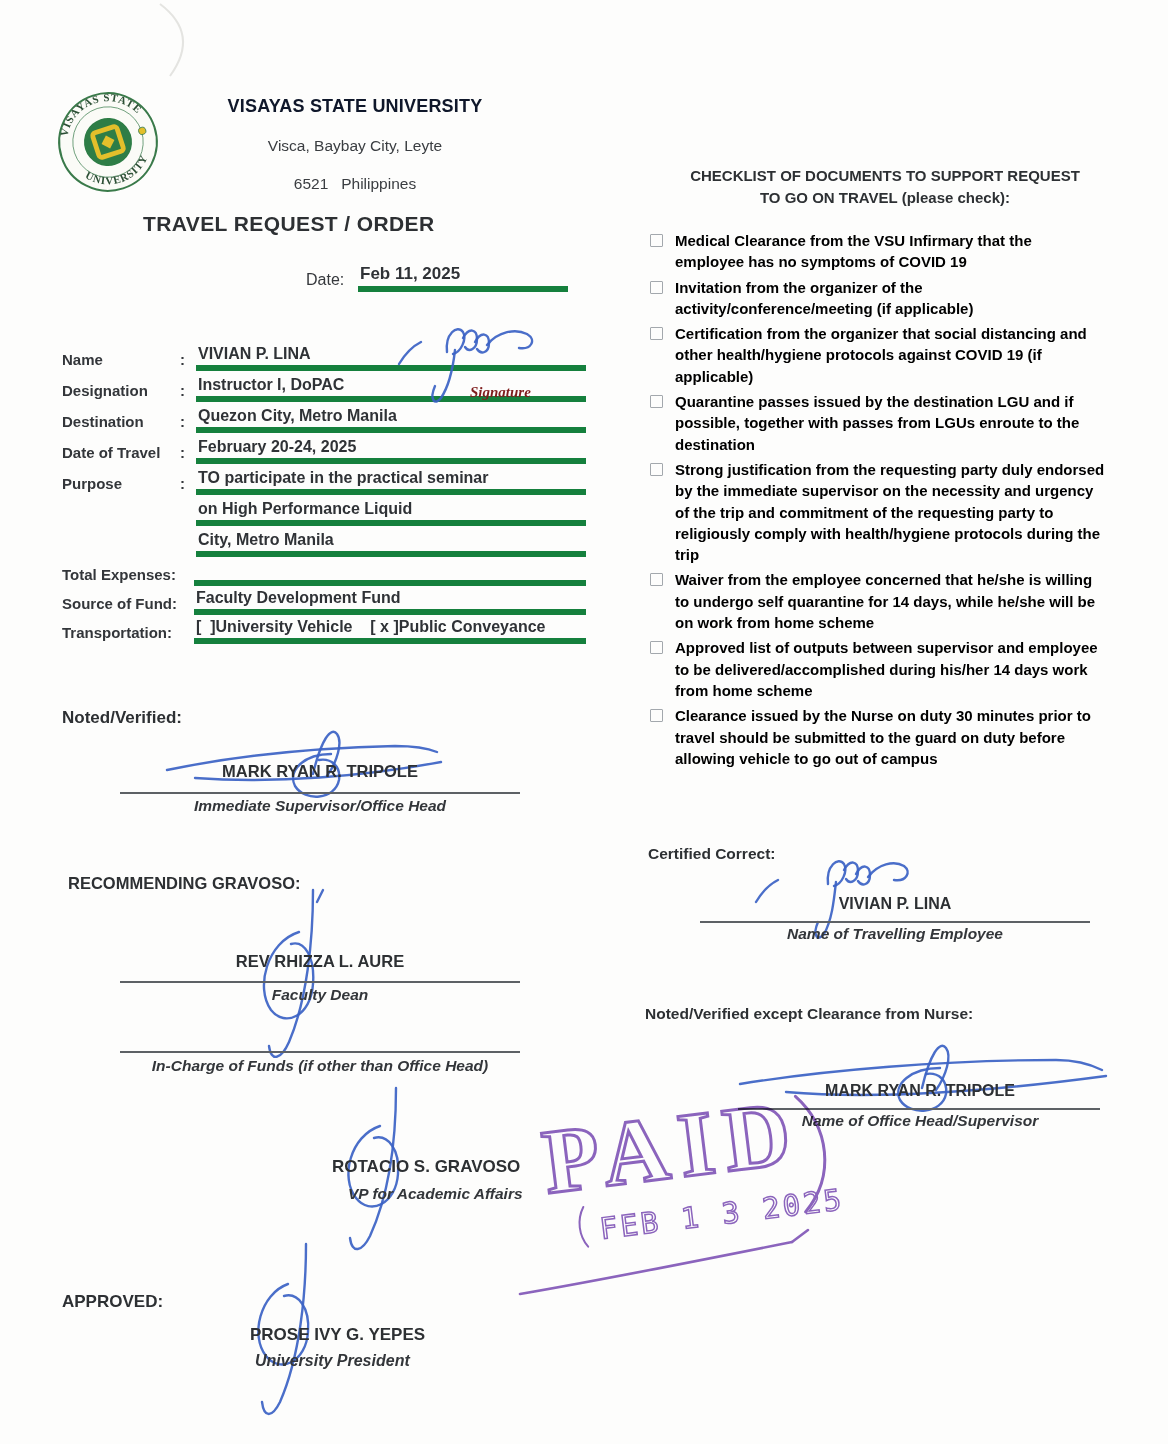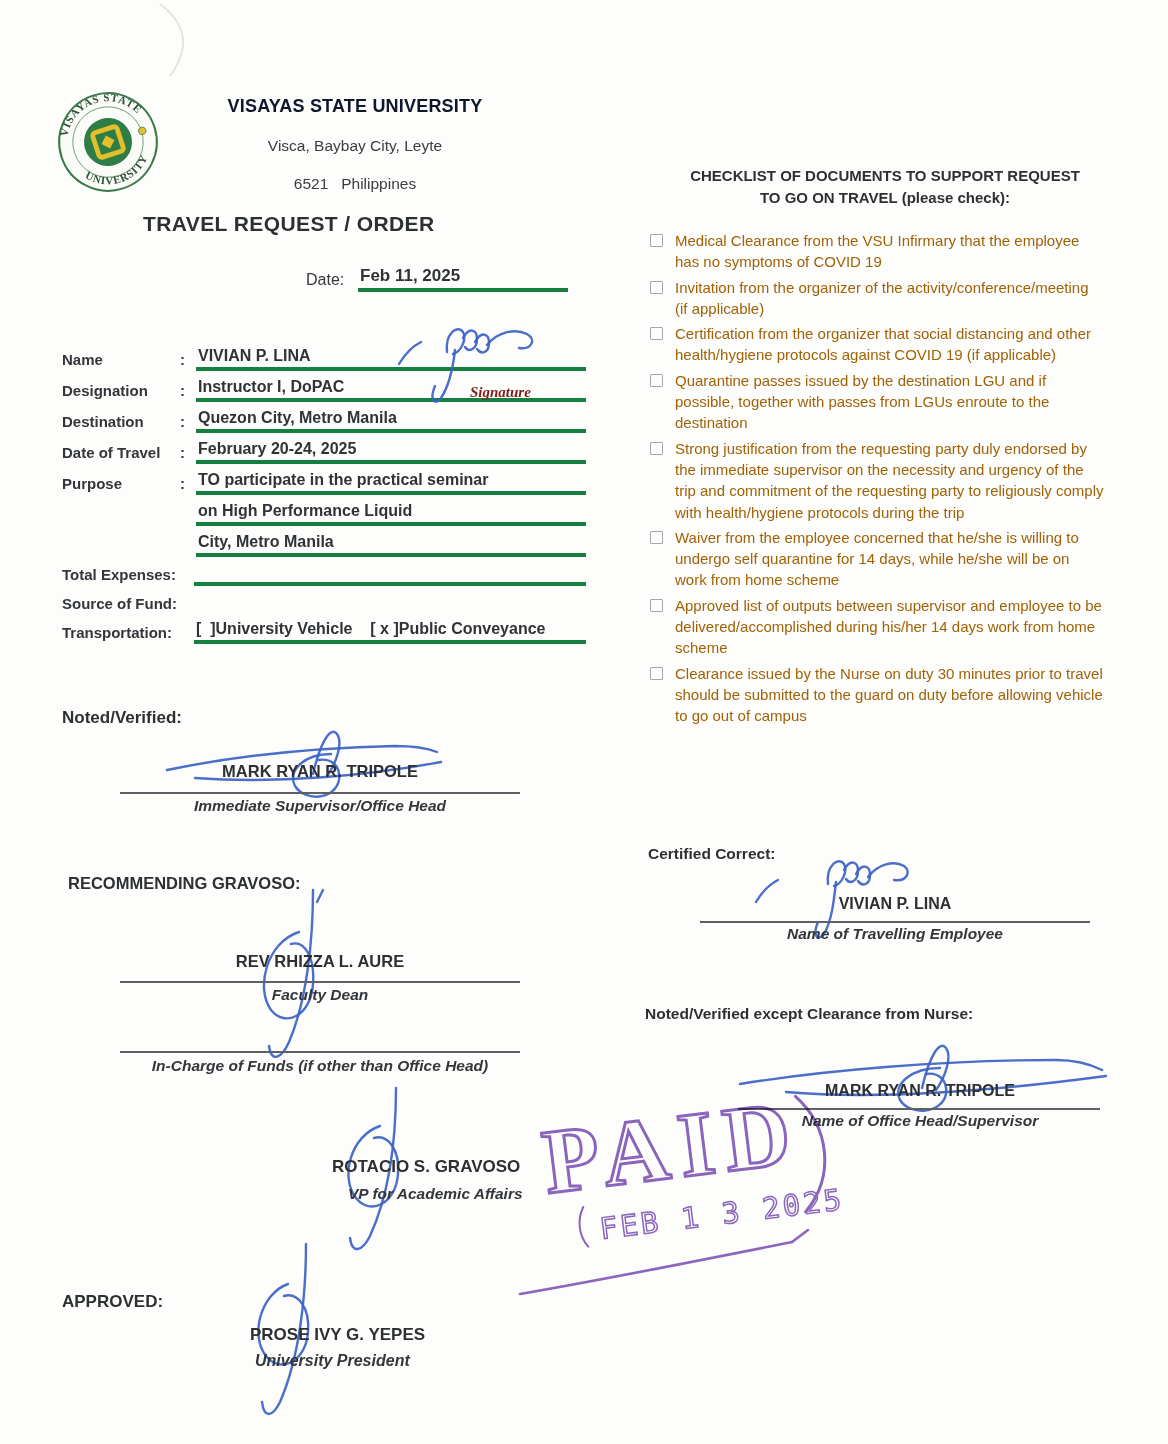--- a/index.html
+++ b/index.html
@@ -15,34 +15,34 @@
   .uni-name{font-size:18px;font-weight:bold;letter-spacing:.2px;color:#0f172a;}
   .uni-sub{font-size:15.5px;color:#3a3d41;margin-top:20px;}
   .doc-title{font-size:21px;font-weight:bold;color:#2d3033;letter-spacing:.4px;}
   
   .form-col{left:62px;top:340px;width:524px;}
   .row{display:flex;align-items:flex-end;height:31px;}
   .row.short{height:29px;}
   .lbl{flex:none;width:118px;font-size:15px;font-weight:bold;color:#33363a;padding-bottom:3px;}
   .lbl2{flex:none;width:132px;font-size:15px;font-weight:bold;color:#33363a;padding-bottom:3px;}
   .sep{flex:none;width:16px;font-size:15px;font-weight:bold;padding-bottom:3px;}
-  .val{flex:1;border-bottom:4px solid #15803d;font-size:16px;font-weight:bold;color:#2f3236;padding:0 2px 2px 2px;white-space:nowrap;overflow:visible;}
+  .val{flex:1;border-bottom:6px solid #15803d;font-size:16px;font-weight:bold;color:#2f3236;padding:0 2px 2px 2px;white-space:nowrap;overflow:visible;}
   .date-line .val{font-size:17px;}
   .sig-caption{font-size:15px;font-weight:bold;font-style:italic;color:#7f1d1d;font-family:Liberation Serif, serif;}
   
   .head-lbl{font-size:17px;font-weight:bold;color:#2d3033;}
   .sign-name{font-size:16.5px;font-weight:bold;color:#2d3033;}
   .sign-line{border-top:2px solid #5d6165;height:0;}
   .sign-role{font-size:15.5px;font-weight:bold;font-style:italic;color:#33363a;}
   
   .chk-head{font-size:15px;font-weight:bold;color:#2d3033;line-height:1.45;}
   .chk-list{list-style:none;margin:0;padding:0;width:470px;}
   .chk-list li{display:flex;gap:12px;margin-bottom:4px;}
   .chk-box{flex:none;width:11px;height:11px;border:1.6px solid #a3a8ad;margin-top:4px;border-radius:1px;}
-  .chk-txt{font-size:15px;line-height:1.42;color:#a16207;width:430px;}
+  .chk-txt{font-size:15px;line-height:1.42;color:#000000;width:430px;font-weight:bold;}
   
   .ink{stroke:#3b62c4;stroke-width:2.4;fill:none;stroke-linecap:round;stroke-linejoin:round;opacity:.92;}
   .stamp-g{mix-blend-mode:multiply;opacity:.88;}
   .stamp-stroke{stroke:#7c4fb6;fill:none;stroke-linecap:round;}
   .stamp-word{font-family:"Liberation Serif",serif;font-weight:bold;font-size:92px;letter-spacing:10px;stroke-width:3px;}
   .stamp-date{font-family:"DejaVu Sans Mono",monospace;font-size:29px;letter-spacing:3px;stroke-width:1.5px;}
   .logo-arc{font-size:13.5px;font-weight:bold;fill:#2c4f35;letter-spacing:1px;font-family:"Liberation Serif",serif;}
   .wrinkle{stroke:#cfcfcb;fill:none;stroke-width:2;opacity:.55;}
 </style>
 </head>
@@ -117,20 +117,21 @@
       <span class="lbl"></span>
         <span class="sep"></span>
       <span class="val">City, Metro Manila</span>
     </div>
     <div class="row short">
       <span class="lbl2">Total Expenses:</span>
       <span class="val"></span>
     </div>
     <div class="row short">
       <span class="lbl2">Source of Fund:</span>
+      <span class="val">Faculty Development Fund</span>
     </div>
     <div class="row short">
       <span class="lbl2">Transportation:</span>
       <span class="val pre"><span class="pre">[  ]</span><span>University Vehicle</span><span class="pre">    </span><span class="pre">[ x ]</span><span>Public Conveyance</span></span>
     </div>
   </div>
 
   <div class="abs sig-caption" style="left:470px;top:384px;">Signature</div>
 
   <svg class="abs" style="left:385px;top:318px;" width="170" height="95">

